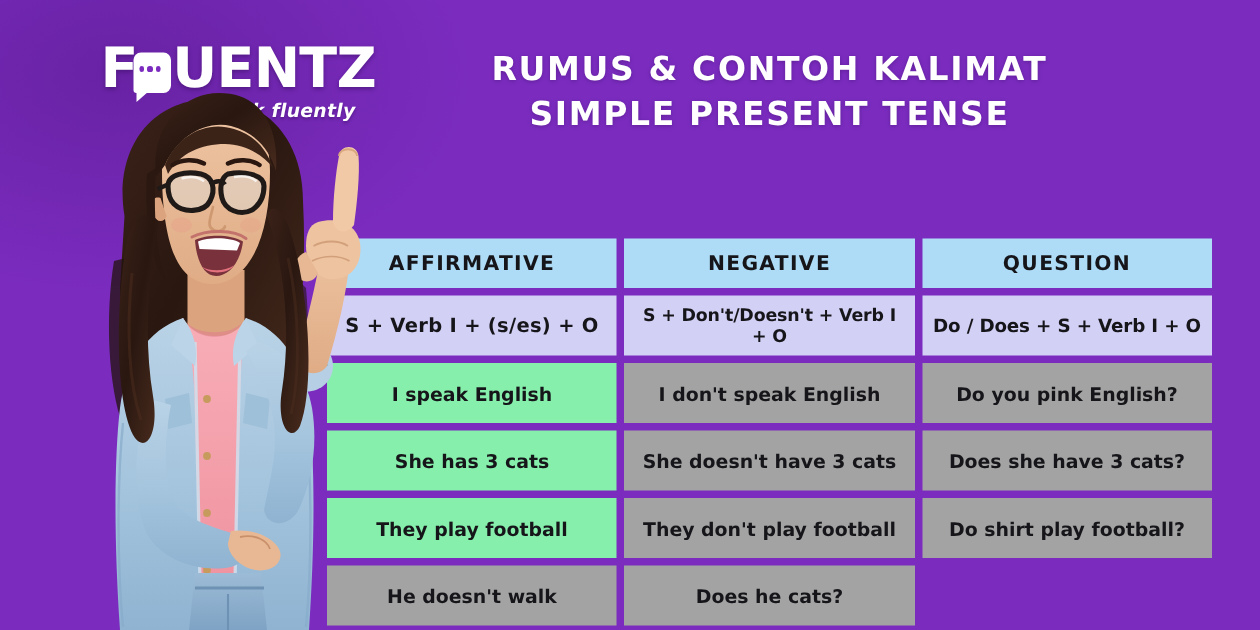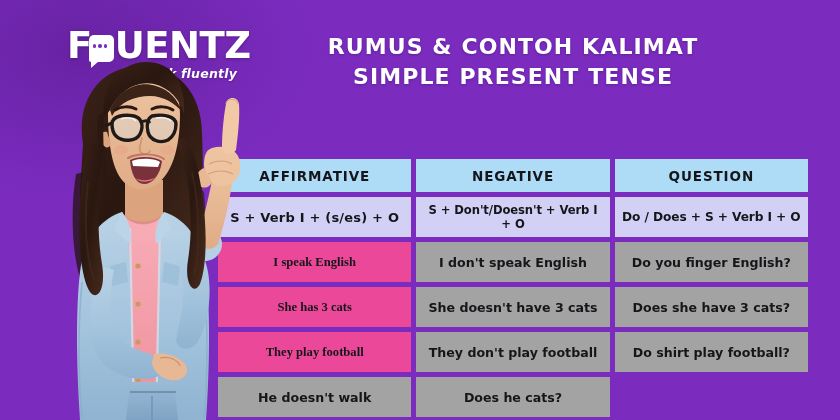--- a/index.html
+++ b/index.html
@@ -166,21 +166,21 @@
   }
   .cell.formula.c1 { font-size: 13px; letter-spacing: 0.2px; }
   .cell.formula.c2 { font-size: 11.6px; }
 
   .cell.ex {
     height: 40px;
     background: #a3a3a3;
     font-weight: 700;
     font-size: 12.6px;
   }
-  .cell.ex.c1 { background: #ec4899; font-family: Liberation Serif, serif; }
+  .cell.ex.c1 { background: #86efac; }
 
   
   .person {
     position: absolute;
     left: 26px;
     top: 52px;
     width: 232px;
     height: 368px;
     pointer-events: none;
   }
@@ -217,21 +217,21 @@
       <div class="cell head">AFFIRMATIVE</div>
       <div class="cell head">NEGATIVE</div>
       <div class="cell head">QUESTION</div>
 
       <div class="cell formula c1">S + Verb I + (s/es) + O</div>
       <div class="cell formula c2">S + Don't/Doesn't + Verb I + O</div>
       <div class="cell formula c3">Do / Does + S + Verb I + O</div>
 
       <div class="cell ex c1">I speak English</div>
       <div class="cell ex c2">I don't speak English</div>
-      <div class="cell ex c3">Do you finger English?</div>
+      <div class="cell ex c3">Do you pink English?</div>
 
       <div class="cell ex c1">She has 3 cats</div>
       <div class="cell ex c2">She doesn't have 3 cats</div>
       <div class="cell ex c3">Does she have 3 cats?</div>
 
       <div class="cell ex c1">They play football</div>
       <div class="cell ex c2">They don't play football</div>
       <div class="cell ex c3">Do shirt play football?</div>
 
       <div class="cell ex c2">He doesn't walk</div>

